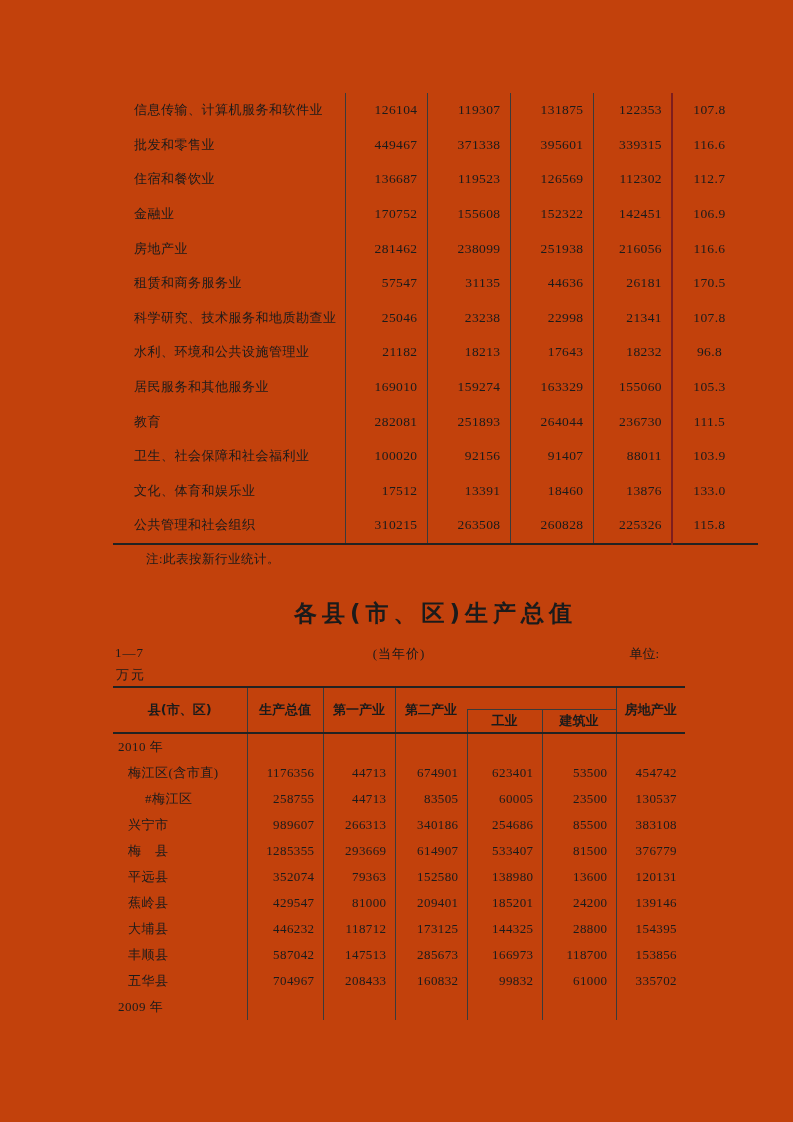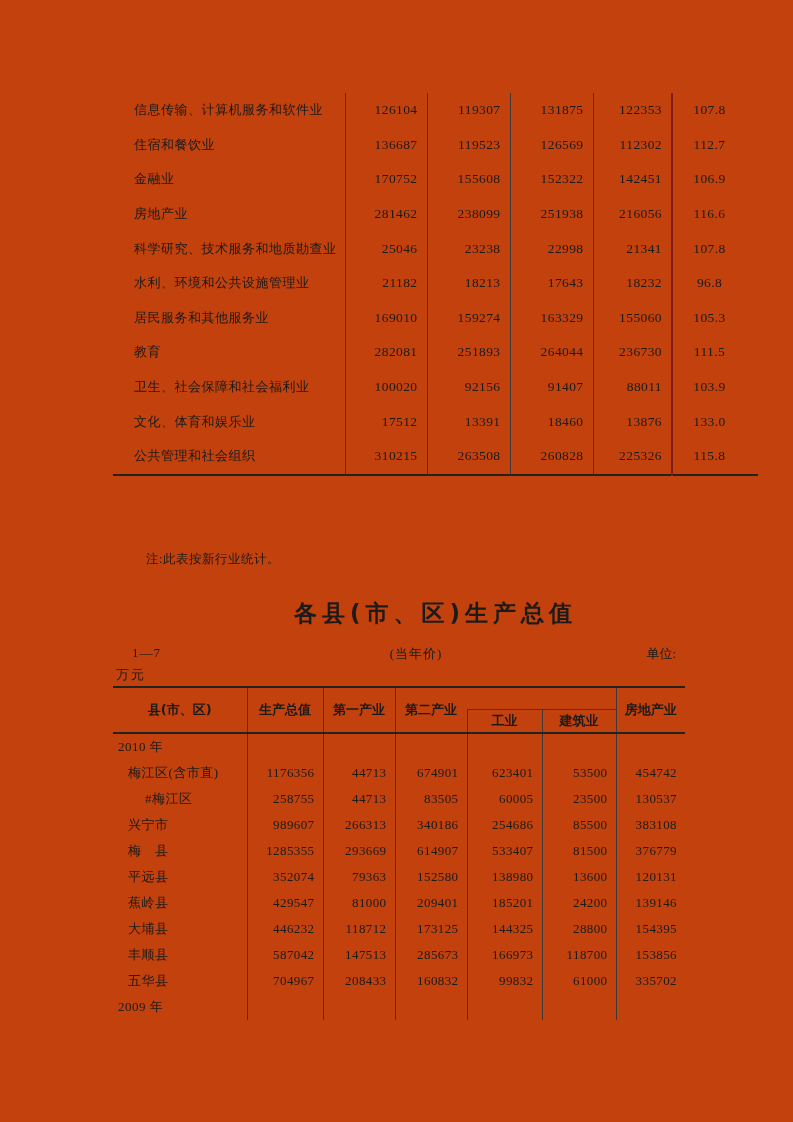--- a/index.html
+++ b/index.html
@@ -24,21 +24,21 @@
   .t1 td.idx{border-left:2px solid #7f1d1d;padding-right:12px;text-align:center;}
   
   .note{position:absolute;left:114px;top:551px;font-size:12.5px;letter-spacing:0.5px;margin-left:32px;}
   
   .title{
     position:absolute;left:113px;top:598px;width:645px;margin:0;
     text-align:center;
     font-family:"DejaVu Sans", sans-serif;
     font-size:23px;font-weight:bold;letter-spacing:5px;
   }
-  .caption{position:absolute;left:130px;top:645px;width:572px;height:16px;font-size:13px;}
+  .caption{position:absolute;left:113px;top:645px;width:572px;height:16px;font-size:13px;}
   .caption .no{position:absolute;left:2px;top:0;letter-spacing:1px;}
   .caption .pb{position:absolute;left:0;top:0;width:100%;text-align:center;letter-spacing:1px;}
   .caption .ul{position:absolute;right:26px;top:0;}
   .unit-value{position:absolute;left:116px;top:666px;font-size:13px;letter-spacing:2px;}
   
   .t2{
     position:absolute;left:113px;top:686px;width:572px;
     border-top:2px solid #222;
   }
   .t2 th{
@@ -79,20 +79,28 @@
 
     <tr>
           <td class="lbl">信息传输、计算机服务和软件业</td>
           <td class="num">126104</td>
           <td class="num">119307</td>
           <td class="num">131875</td>
           <td class="num">122353</td>
           <td class="num idx">107.8</td>
         </tr>
         <tr>
+          <td class="lbl">批发和零售业</td>
+          <td class="num">449467</td>
+          <td class="num">371338</td>
+          <td class="num">395601</td>
+          <td class="num">339315</td>
+          <td class="num idx">116.6</td>
+        </tr>
+        <tr>
           <td class="lbl">住宿和餐饮业</td>
           <td class="num">136687</td>
           <td class="num">119523</td>
           <td class="num">126569</td>
           <td class="num">112302</td>
           <td class="num idx">112.7</td>
         </tr>
         <tr>
           <td class="lbl">金融业</td>
           <td class="num">170752</td>
@@ -101,20 +109,28 @@
           <td class="num">142451</td>
           <td class="num idx">106.9</td>
         </tr>
         <tr>
           <td class="lbl">房地产业</td>
           <td class="num">281462</td>
           <td class="num">238099</td>
           <td class="num">251938</td>
           <td class="num">216056</td>
           <td class="num idx">116.6</td>
+        </tr>
+        <tr>
+          <td class="lbl">租赁和商务服务业</td>
+          <td class="num">57547</td>
+          <td class="num">31135</td>
+          <td class="num">44636</td>
+          <td class="num">26181</td>
+          <td class="num idx">170.5</td>
         </tr>
         <tr>
           <td class="lbl">科学研究、技术服务和地质勘查业</td>
           <td class="num">25046</td>
           <td class="num">23238</td>
           <td class="num">22998</td>
           <td class="num">21341</td>
           <td class="num idx">107.8</td>
         </tr>
         <tr>

